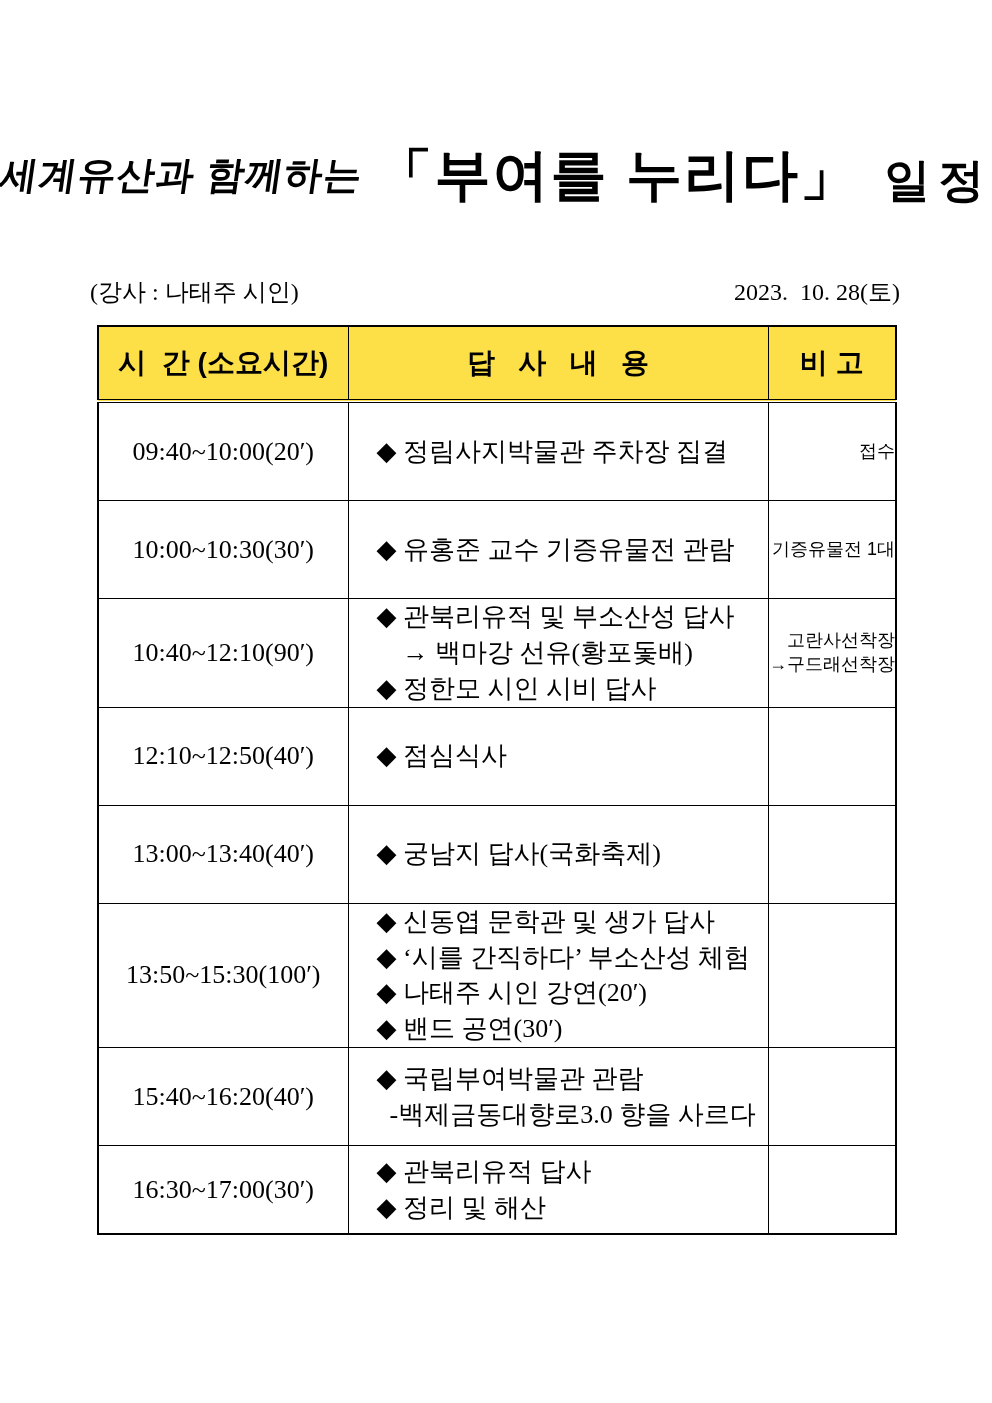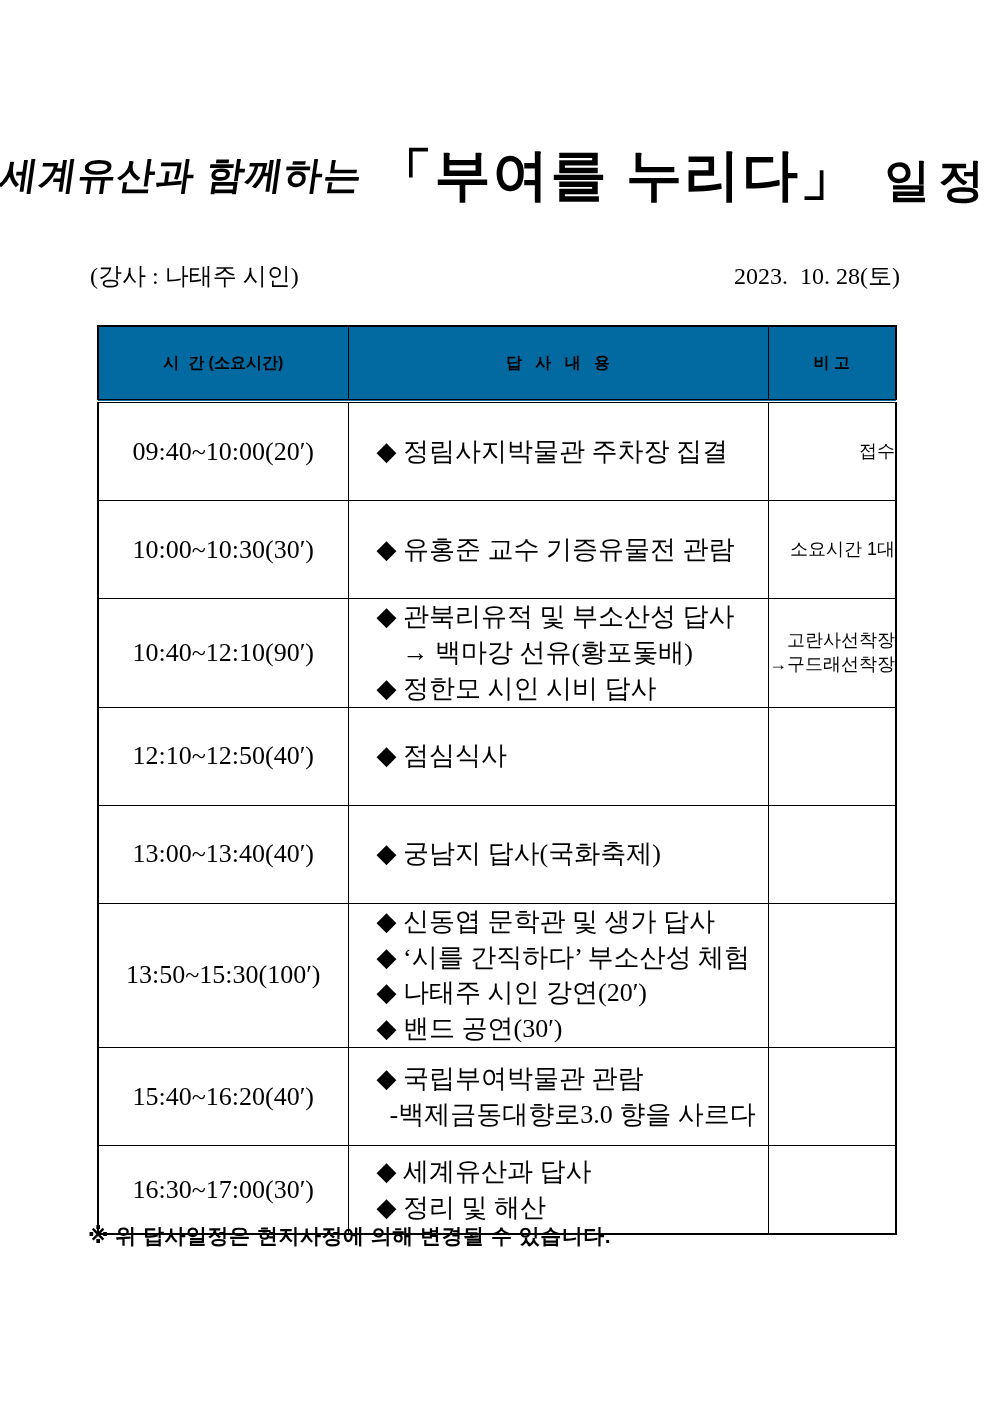--- a/index.html
+++ b/index.html
@@ -46,21 +46,21 @@
     font-family: "Liberation Serif", "DejaVu Serif", serif;
     font-weight: 700;
     font-size: 46px;
     letter-spacing: 8px;
     vertical-align: -8px;
   }
 
   
   .subtitle-row {
     position: absolute;
-    top: 260px;
+    top: 276px;
     left: 90px;
     right: 92px;
     display: flex;
     justify-content: space-between;
     align-items: baseline;
     font-size: 24px;
     white-space: pre;
   }
 
   
@@ -76,25 +76,25 @@
   .schedule-table col.c-content { width: 420px; }
   .schedule-table col.c-note { width: 128px; }
 
   .schedule-table th, .schedule-table td {
     border: 1px solid #000;
     padding: 0;
     vertical-align: middle;
   }
   .schedule-table { border: 2px solid #000; }
   .schedule-table thead th {
-    background: #0369a1;
+    background: #fde047;
     height: 72px;
     font-family: "Liberation Sans", "DejaVu Sans", sans-serif;
     font-weight: 700;
-    font-size: 16px;
+    font-size: 28px;
     text-align: center;
     border-bottom: 4px double #000;
     white-space: pre;
   }
 
   .time-cell {
     text-align: center;
     font-size: 26px;
     white-space: pre;
   }
@@ -164,21 +164,21 @@
         <td class="content-cell">
           <div class="content-line">◆ 정림사지박물관 주차장 집결</div>
         </td>
         <td class="note-cell">접수</td>
       </tr>
       <tr class="r-std">
         <td class="time-cell">10:00~10:30(30′)</td>
         <td class="content-cell">
           <div class="content-line">◆ 유홍준 교수 기증유물전 관람</div>
         </td>
-        <td class="note-cell">소요시간 1대</td>
+        <td class="note-cell">기증유물전 1대</td>
       </tr>
       <tr class="r-std">
         <td class="time-cell">10:40~12:10(90′)</td>
         <td class="content-cell">
           <div class="content-line">◆ 관북리유적 및 부소산성 답사</div>
           <div class="content-line">    → 백마강 선유(황포돛배)</div>
           <div class="content-line">◆ 정한모 시인 시비 답사</div>
         </td>
         <td class="note-cell">고란사선착장
 →구드래선착장</td>
@@ -211,23 +211,22 @@
         <td class="time-cell">15:40~16:20(40′)</td>
         <td class="content-cell">
           <div class="content-line">◆ 국립부여박물관 관람</div>
           <div class="content-line">  -백제금동대향로3.0 향을 사르다</div>
         </td>
         <td class="note-cell"></td>
       </tr>
       <tr class="r-last">
         <td class="time-cell">16:30~17:00(30′)</td>
         <td class="content-cell">
-          <div class="content-line">◆ 세계유산과 답사</div>
+          <div class="content-line">◆ 관북리유적 답사</div>
           <div class="content-line">◆ 정리 및 해산</div>
         </td>
         <td class="note-cell"></td>
       </tr>
     </tbody>
   </table>
 
-  <div class="footnote">※ 위 답사일정은 현지사정에 의해 변경될 수 있습니다.</div>
 
 </div>
 
 </body></html>

